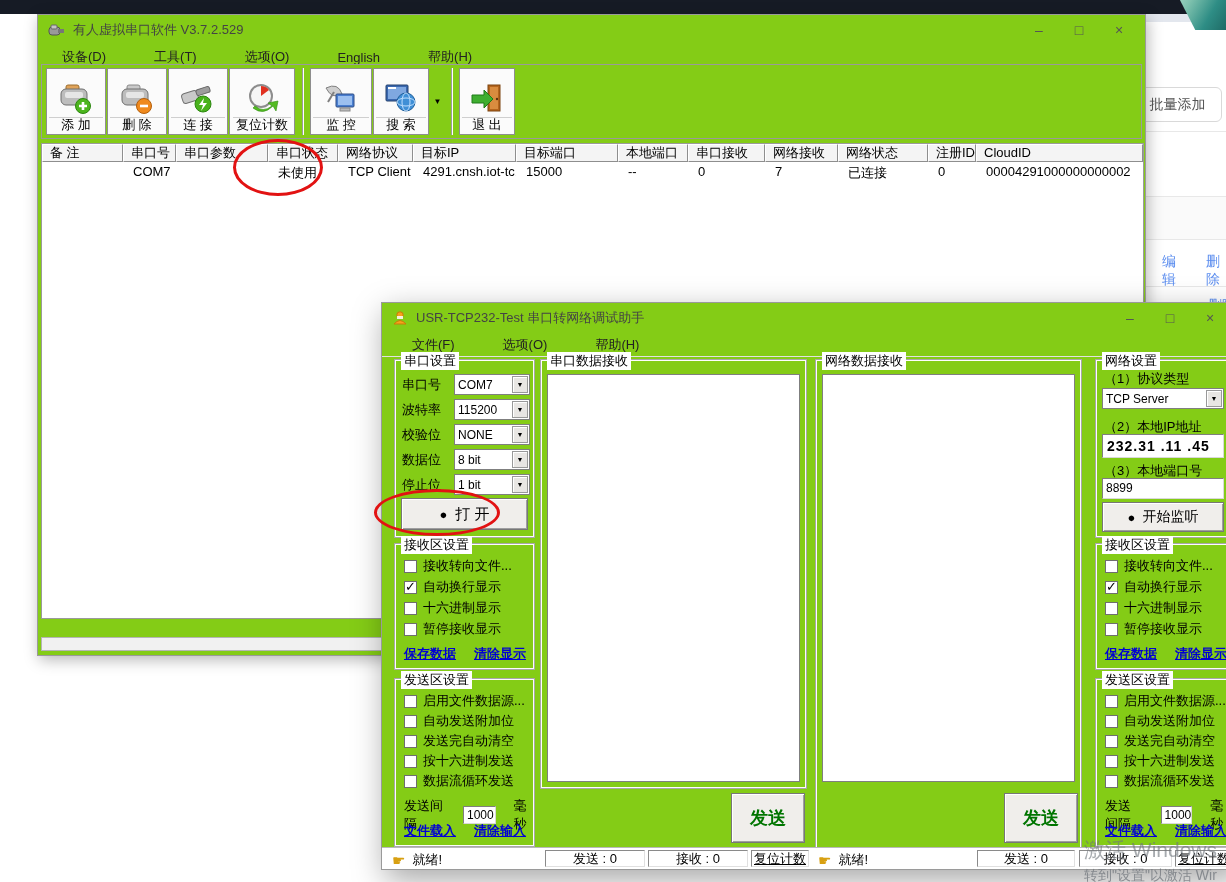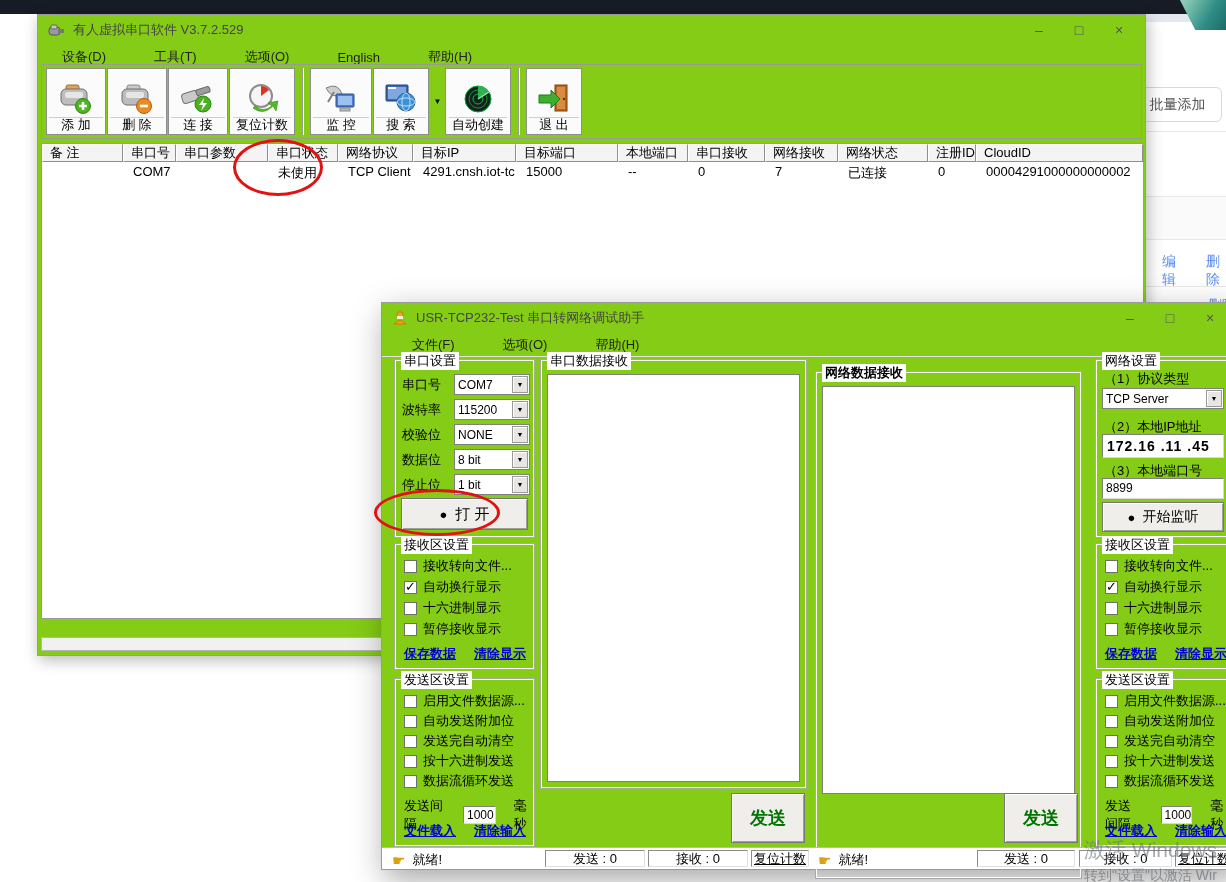--- a/index.html
+++ b/index.html
@@ -231,30 +231,20 @@
           <rect x="4" y="3" width="22" height="16" rx="1" fill="#3a68b0" stroke="#24426f"></rect>
           <rect x="6" y="5" width="18" height="12" fill="#7fa8e0"></rect>
           <rect x="6" y="5" width="8" height="2" fill="#fff"></rect>
           <circle cx="24" cy="20" r="9" fill="#3f8fd6" stroke="#1f5f9a"></circle>
           <ellipse cx="24" cy="20" rx="9" ry="4" fill="none" stroke="#bfe0ff"></ellipse>
           <ellipse cx="24" cy="20" rx="4" ry="9" fill="none" stroke="#bfe0ff"></ellipse>
         </svg>
         <span class="tool-label">搜 索</span>
       </div>
       <div class="dd-arrow-zone">▼</div>
-      <div class="tool-btn" style="width:66px">
-        <svg width="38" height="34" viewBox="0 0 38 34">
-          <circle cx="19" cy="17" r="13" fill="#11241a" stroke="#0a3"></circle>
-          <circle cx="19" cy="17" r="9" fill="none" stroke="#1f8f3f"></circle>
-          <circle cx="19" cy="17" r="5" fill="none" stroke="#2aa94f"></circle>
-          <path d="M19 17 L30 10 A13 13 0 0 0 19 4 Z" fill="#35c45f" opacity="0.85"></path>
-          <line x1="19" y1="17" x2="30" y2="10" stroke="#8ff0a8" stroke-width="1.4"></line>
-        </svg>
-        <span class="tool-label">自动创建</span>
-      </div>
       <div class="tool-sep"></div>
       <div class="tool-btn" style="width:56px">
         <svg width="38" height="34" viewBox="0 0 38 34">
           <rect x="20" y="3" width="12" height="26" fill="#b5651d" stroke="#7d4411"></rect>
           <rect x="22" y="5" width="8" height="22" fill="#d98c3f"></rect>
           <circle cx="29" cy="17" r="1.2" fill="#5e3310"></circle>
           <path d="M4 13h12v-5l9 9-9 9v-5H4z" fill="#3fae30" stroke="#1f7a18"></path>
         </svg>
         <span class="tool-label">退 出</span>
       </div>
@@ -415,38 +405,38 @@
         <span class="tlink">文件载入</span>
         <span class="tlink">清除输入</span>
       </div>
     </div>
 
     <div class="group" style="left:158px;top:56px;width:267px;height:430px;">
       <span class="group-legend">串口数据接收</span>
       <div class="recv-box" style="left:6px;top:14px;width:253px;height:408px;"></div>
     </div>
 
-    <div class="group" style="left:433px;top:68px;width:267px;height:508px;font-weight:bold;">
+    <div class="group" style="left:433px;top:56px;width:267px;height:508px;">
       <span class="group-legend">网络数据接收</span>
       <div class="recv-box" style="left:6px;top:14px;width:253px;height:408px;"></div>
     </div>
 
     <div class="send-btn bevel-btn" style="left:349px;top:490px;">发送</div>
 
     <div class="send-btn bevel-btn" style="left:622px;top:490px;">发送</div>
 
     <div class="group" style="left:713px;top:56px;width:135px;height:179px;">
       <span class="group-legend">网络设置</span>
       <span class="netlabel" style="top:10px">（1）协议类型</span>
       <div class="combo" style="position:absolute;left:6px;top:28px;width:122px;">
         <span class="cval">TCP Server</span>
         <span class="cbtn">▼</span>
       </div>
       <span class="netlabel" style="top:58px">（2）本地IP地址</span>
-      <div class="ip-input sunken" style="top:74px">172.16 .11 .45</div>
+      <div class="ip-input sunken" style="top:74px">232.31 .11 .45</div>
       <span class="netlabel" style="top:102px">（3）本地端口号</span>
       <div class="port-input sunken" style="top:118px">8899</div>
       <div class="listen-btn bevel-btn">
         <span class="bullet">●</span>
         <span>开始监听</span>
       </div>
     </div>
 
     <div class="group" style="left:713px;top:240px;width:135px;height:127px;">
       <span class="group-legend">接收区设置</span>

